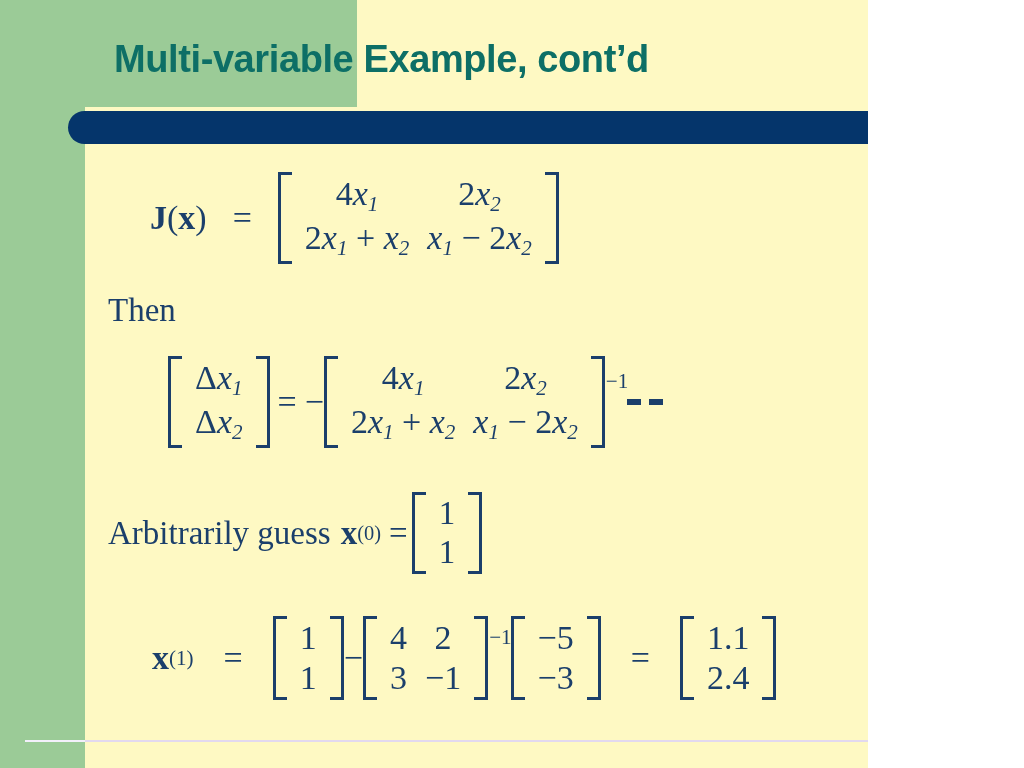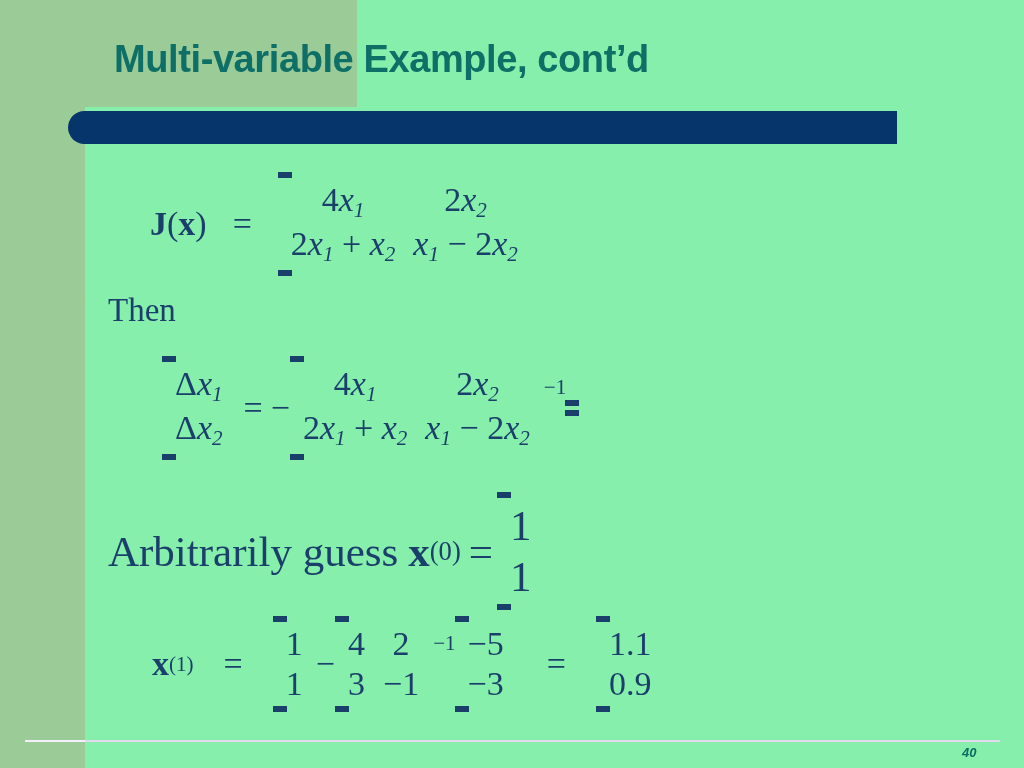--- a/index.html
+++ b/index.html
@@ -5,23 +5,23 @@
   html, body {
     margin: 0;
     padding: 0;
     background: #ffffff;
   }
   body {
     font-family: "Liberation Sans", sans-serif;
   }
   .slide {
     position: relative;
-    width: 1024px;
+    width: 868px;
     height: 768px;
-    background: #86efac;
+    background: #fef9c3;
     overflow: hidden;
   }
 
   
   .green-top {
     position: absolute;
     left: 0;
     top: 0;
     width: 357px;
     height: 107px;
@@ -114,21 +114,20 @@
     font-size: 0.62em;
     vertical-align: 0.52em;
   }
 
   
   .bracket {
     display: inline-flex;
     align-items: flex-end;
     position: relative;
     vertical-align: middle;
-    flex-direction: column;
   }
   .bracket > .bk-left,
   .bracket > .bk-right {
     width: 11px;
     align-self: stretch;
     border-top: 3px solid #1b3f6b;
     border-bottom: 3px solid #1b3f6b;
   }
   .bracket > .bk-left {
     border-left: 3px solid #1b3f6b;
@@ -174,22 +173,22 @@
   }
   .op {
     font-family: "Liberation Serif", serif;
     font-style: normal;
     color: #1b3f6b;
   }
 
   
   #eq-jacobian      { left: 150px; top: 172px; font-size: 34px; }
   #label-then       { left: 108px; top: 292px; font-size: 33px; }
-  #eq-delta         { left: 162px; top: 356px; font-size: 34px; }
-  #line-guess       { left: 108px; top: 492px; font-size: 43px; }
+  #eq-delta         { left: 168px; top: 356px; font-size: 34px; }
+  #line-guess       { left: 108px; top: 492px; font-size: 33px; }
   #eq-iterate       { left: 152px; top: 616px; font-size: 34px; }
 
   #eq-jacobian .gapA { display:inline-block; width: 26px; }
   #eq-delta .gapA    { display:inline-block; width: 8px; }
   #eq-iterate .gapA  { display:inline-block; width: 30px; }
 </style>
 </head>
 <body>
 
 <div class="slide">
@@ -330,21 +329,21 @@
         <span class="bk-right"></span>
       </span>
       <span class="gapA"></span>
       <span class="op">=</span>
       <span class="gapA"></span>
       <span class="bracket">
         <span class="bk-left"></span>
         <span class="bk-body">
           <span class="mtx cols1">
             <div class="mup">1.1</div>
-            <div class="mup">0.9</div>
+            <div class="mup">2.4</div>
           </span>
         </span>
         <span class="bk-right"></span>
       </span>
     </span>
   </div>
 
   <div class="footer-rule"></div>
   <div class="footer-rule-white"></div>
   <div class="page-number">40</div>

